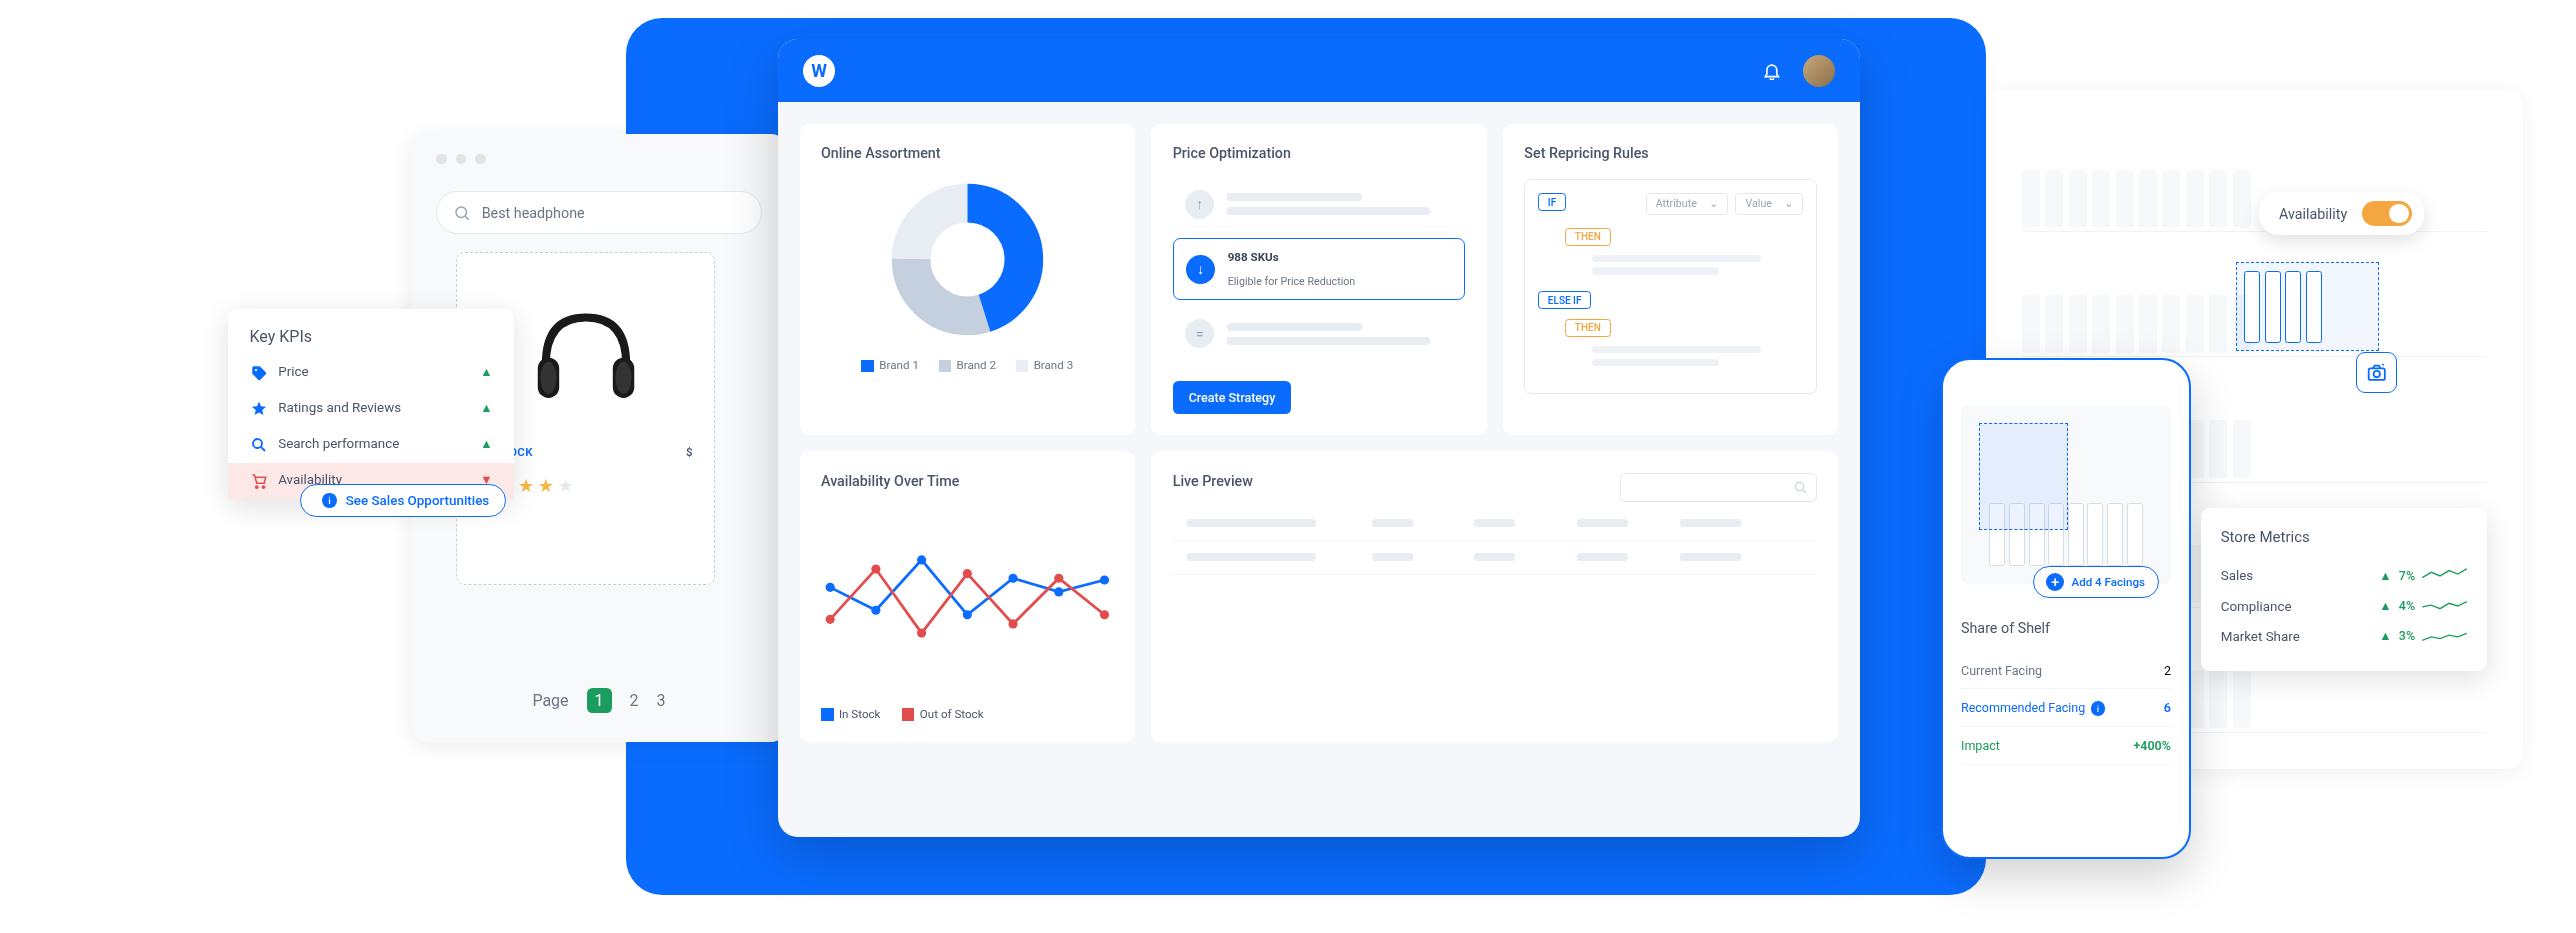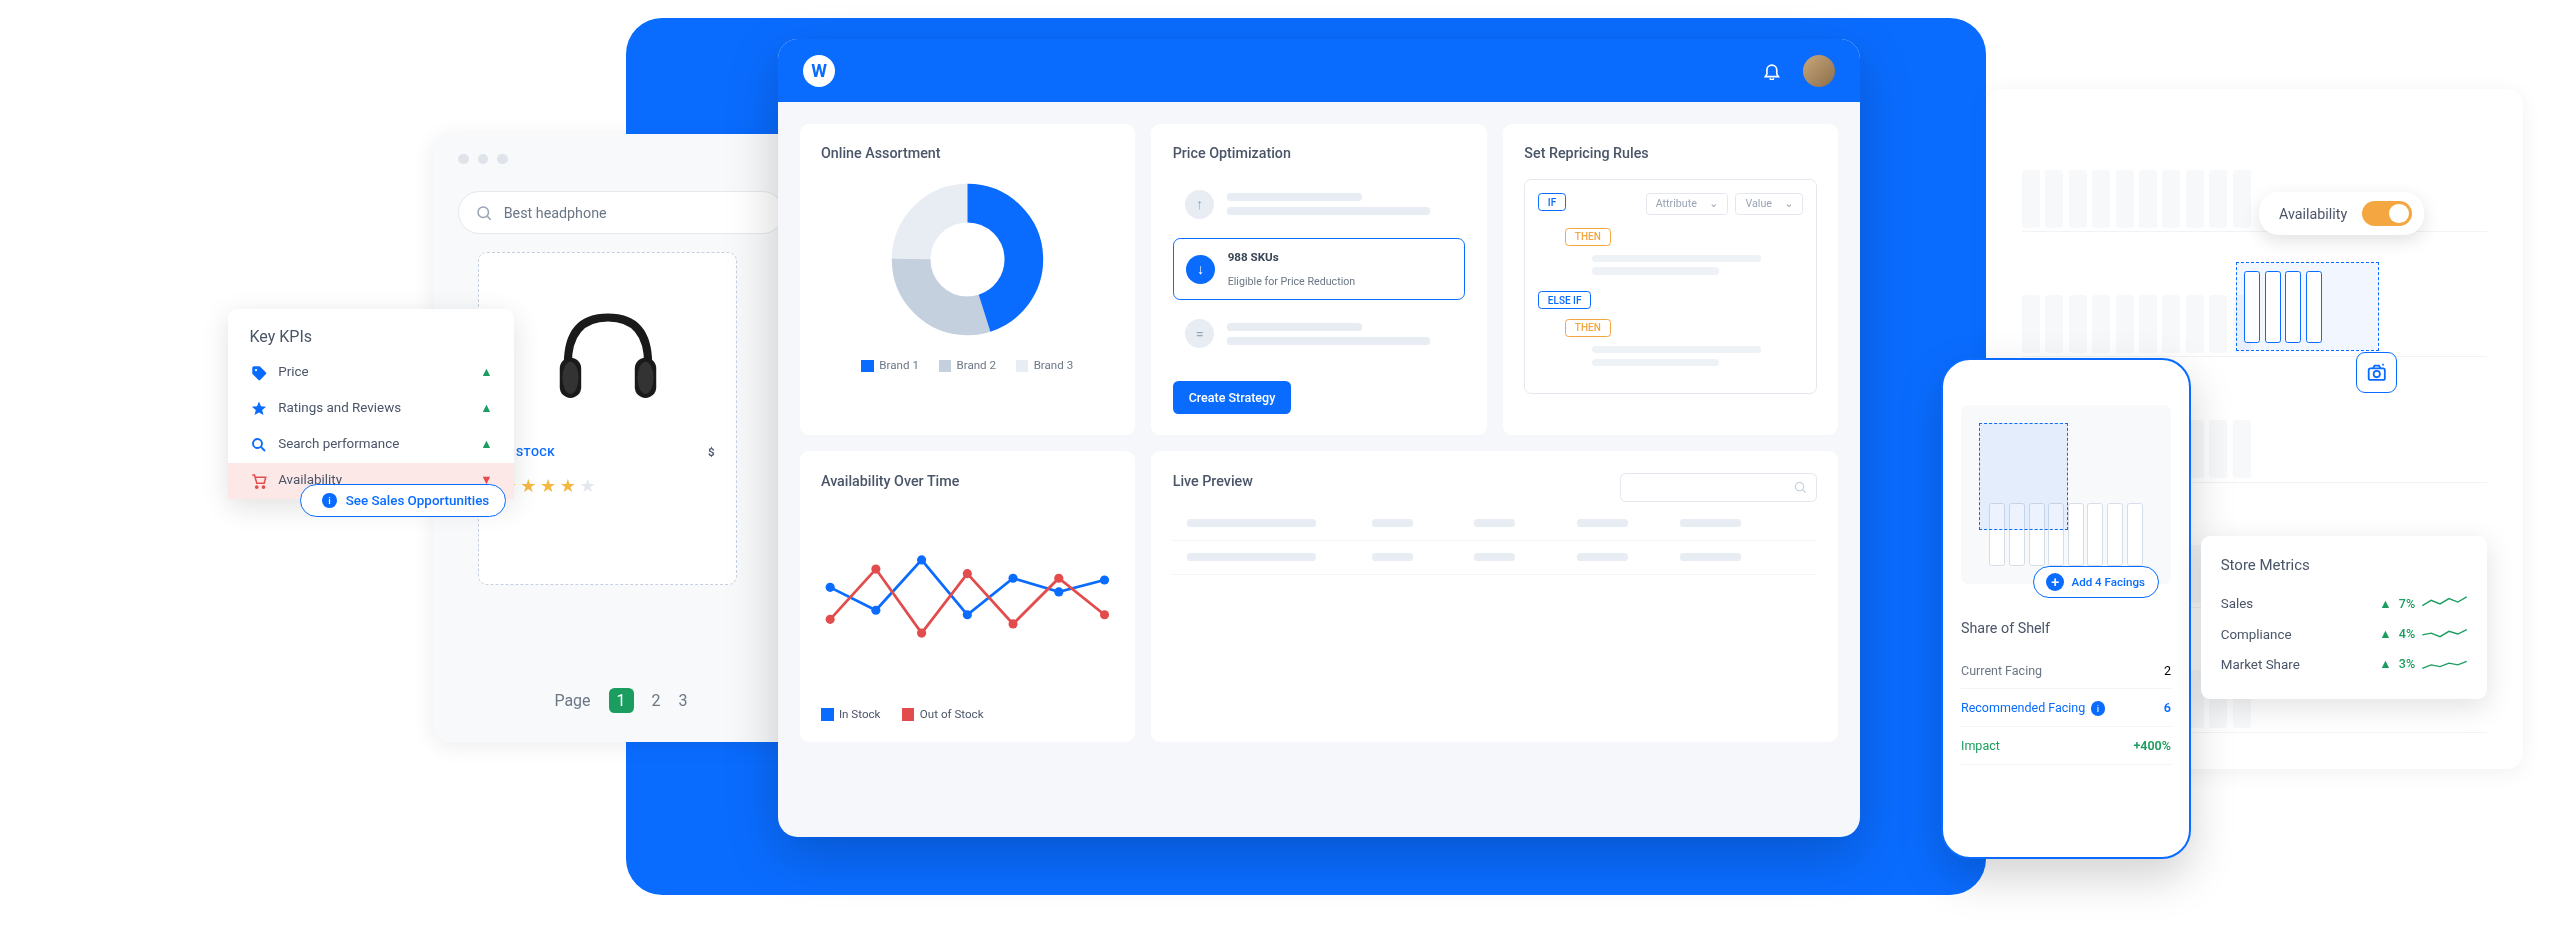--- a/index.html
+++ b/index.html
@@ -1,18 +1,18 @@
 <!DOCTYPE html>
 <html style="font-size:14.3px"><head>
 <meta charset="utf-8">
 <style>
 *{box-sizing:border-box;margin:0;padding:0;font-family:-apple-system,BlinkMacSystemFont,'Segoe UI',Roboto,Arial,sans-serif}
 body{width:2576px;height:934px;background:#fff;position:relative;overflow:hidden}
 .noise-bg{position:absolute;top:18px;left:626px;width:1360px;height:877px;background:#0a6cff;border-radius:36px;filter:blur(0);z-index:0}
-.browser-left{position:absolute;top:134px;left:433px;width:376px;height:608px;background:#f7f9fb;border-radius:16px;box-shadow:0 3.6px 21.5px rgba(0,0,0,.08);z-index:2}
+.browser-left{position:absolute;top:134px;left:411px;width:376px;height:608px;background:#f7f9fb;border-radius:16px;box-shadow:0 3.6px 21.5px rgba(0,0,0,.08);z-index:2}
 .browser-dots{display:flex;gap:9px;padding:19.7px 25px}
 .bdot{width:10.7px;height:10.7px;border-radius:50%;background:#dfe4ea}
 .search-bar{margin:7.2px 25px 18px;height:43px;background:#fff;border:0.9px solid #e3e8ef;border-radius:21.5px;display:flex;align-items:center;padding:0 16px;gap:10.7px;color:#6b7785}
 .search-bar svg{flex:none}
 .product-card{margin:0 25px 0 45px;width:259px;height:333px;background:#fff;border:1.8px dashed #c5d0de;border-radius:9px;padding:21.5px;display:flex;flex-direction:column;align-items:center}
 .headphones{width:134px;height:134px;margin:9px 0 18px}
 .stock-row{width:100%;display:flex;justify-content:space-between;font-size:11.6px;margin-top:9px}
 .in-stock{color:#0a6cff;font-weight:600;letter-spacing:0.4px}
 .stars{display:flex;gap:3.6px;margin-top:16px;width:100%;font-size:18px;color:#f4b740}
 .star-off{color:#e3e8ef}
@@ -89,21 +89,21 @@
 .shelf-bg{position:absolute;top:89px;left:1986px;width:537px;height:680px;background:#fff;border-radius:16px;box-shadow:0 3.6px 21.5px rgba(0,0,0,.06);z-index:1;padding:36px}
 .shelf-rack{height:100%;display:flex;flex-direction:column;gap:18px;opacity:.5}
 .rack-row{flex:1;border-bottom:1.8px solid #e3e8ef;display:flex;gap:5.4px;align-items:flex-end;padding-bottom:3.6px}
 .bottle{width:18px;height:58px;background:#f0f3f7;border-radius:2.7px}
 .avail-toggle{position:absolute;top:192px;right:152px;background:#fff;border-radius:19.7px;box-shadow:0 5.4px 18px rgba(0,0,0,.12);padding:9px 12.5px 9px 19.7px;display:flex;align-items:center;gap:14.3px;z-index:20;font-size:14.3px;color:#4a5568}
 .toggle{width:50px;height:25px;background:#f4a740;border-radius:12.5px;position:relative}
 .toggle::after{content:'';position:absolute;right:2.7px;top:2.7px;width:19.7px;height:19.7px;background:#fff;border-radius:50%}
 .cam-btn{position:absolute;top:352px;right:179px;width:41px;height:41px;background:#fff;border:1.8px solid #0a6cff;border-radius:9px;display:flex;align-items:center;justify-content:center;color:#0a6cff;z-index:20}
 .shelf-highlight{position:absolute;top:262px;right:197px;width:143px;height:89px;border:1.8px dashed #0a6cff;background:rgba(10,108,255,.06);z-index:18;display:flex;gap:4.5px;padding:7.2px;align-items:flex-end}
 .shelf-highlight .tube{height:72px;border-color:#0a6cff}
-.metrics-card{position:absolute;top:536px;right:89px;width:286px;background:#fff;border-radius:9px;box-shadow:0 7.2px 29px rgba(0,0,0,.12);z-index:20;padding:19.7px}
+.metrics-card{position:absolute;top:508px;right:89px;width:286px;background:#fff;border-radius:9px;box-shadow:0 7.2px 29px rgba(0,0,0,.12);z-index:20;padding:19.7px}
 .metrics-card .mt{font-size:15px;color:#4a5568;margin-bottom:14.3px}
 .m-row{display:flex;align-items:flex-end;padding:7.2px 0;font-size:13.4px;color:#4a5568}
 .m-val{margin-left:auto;display:flex;align-items:center;gap:7.2px;color:#1a9d5f;font-size:12.5px;font-weight:500}
 .spark{width:45px;height:16px}
 .panel{position:relative}
 </style>
 </head>
 <body>
 
 <div class="noise-bg"></div>

